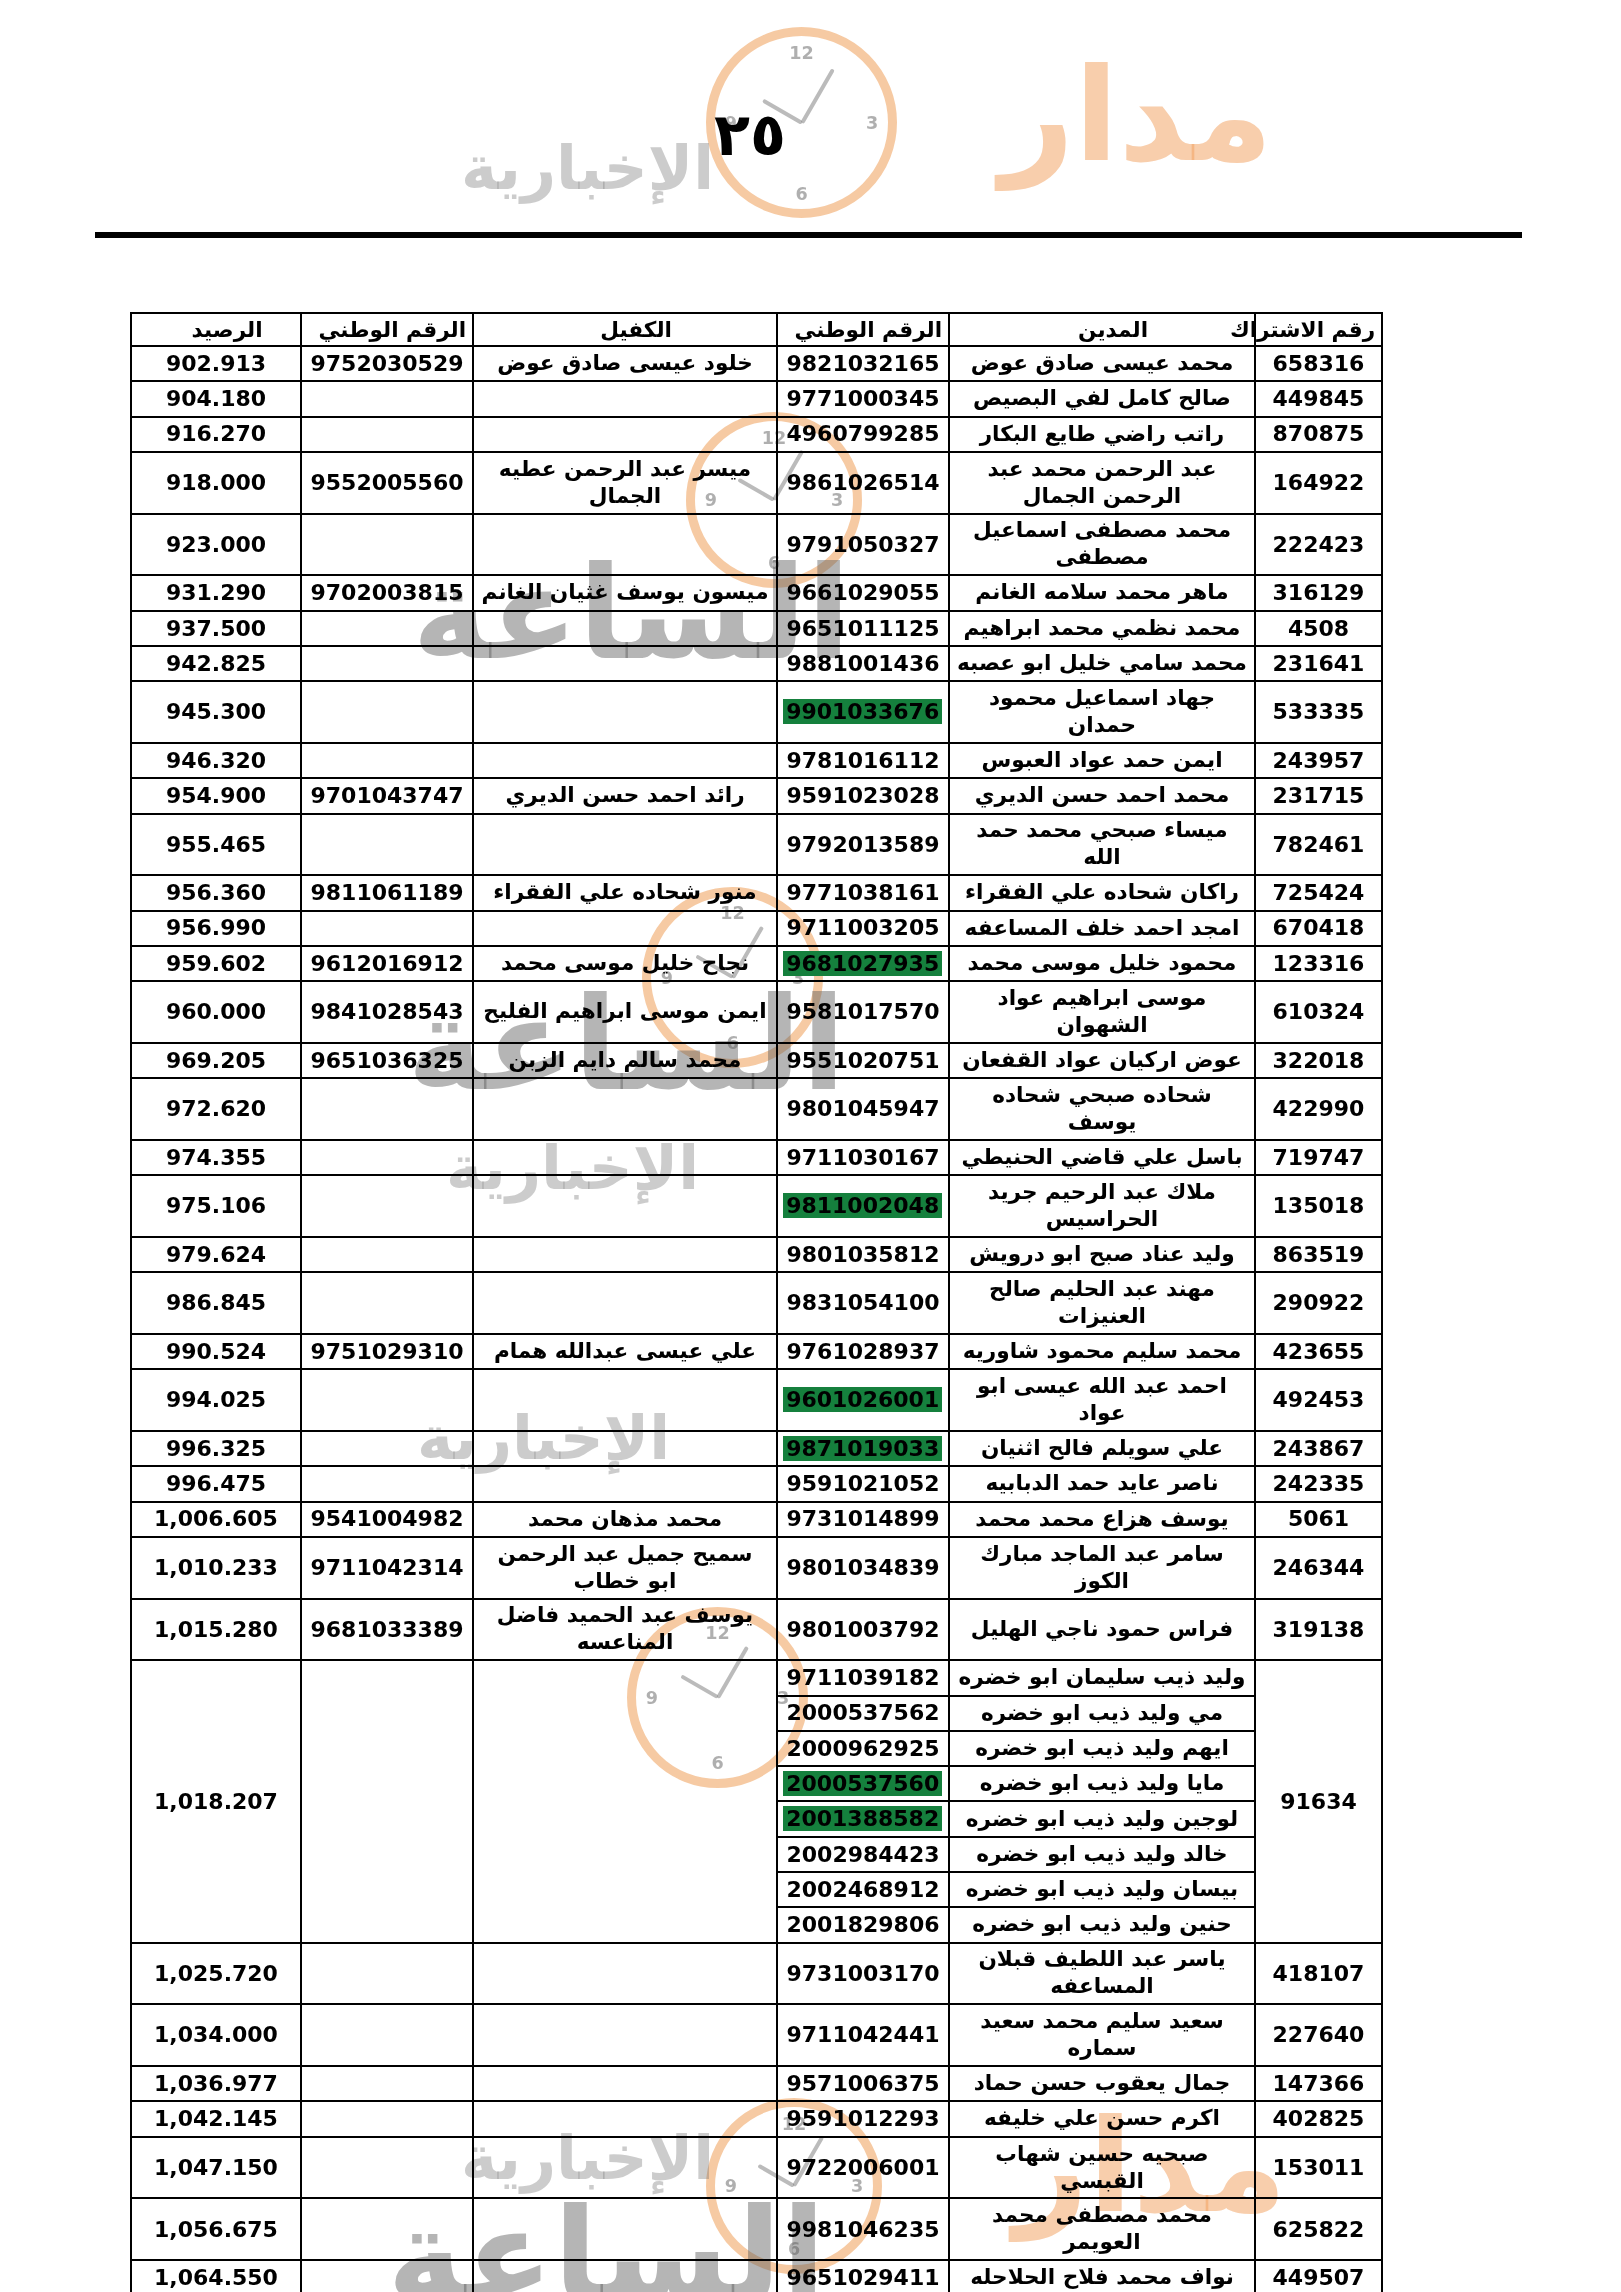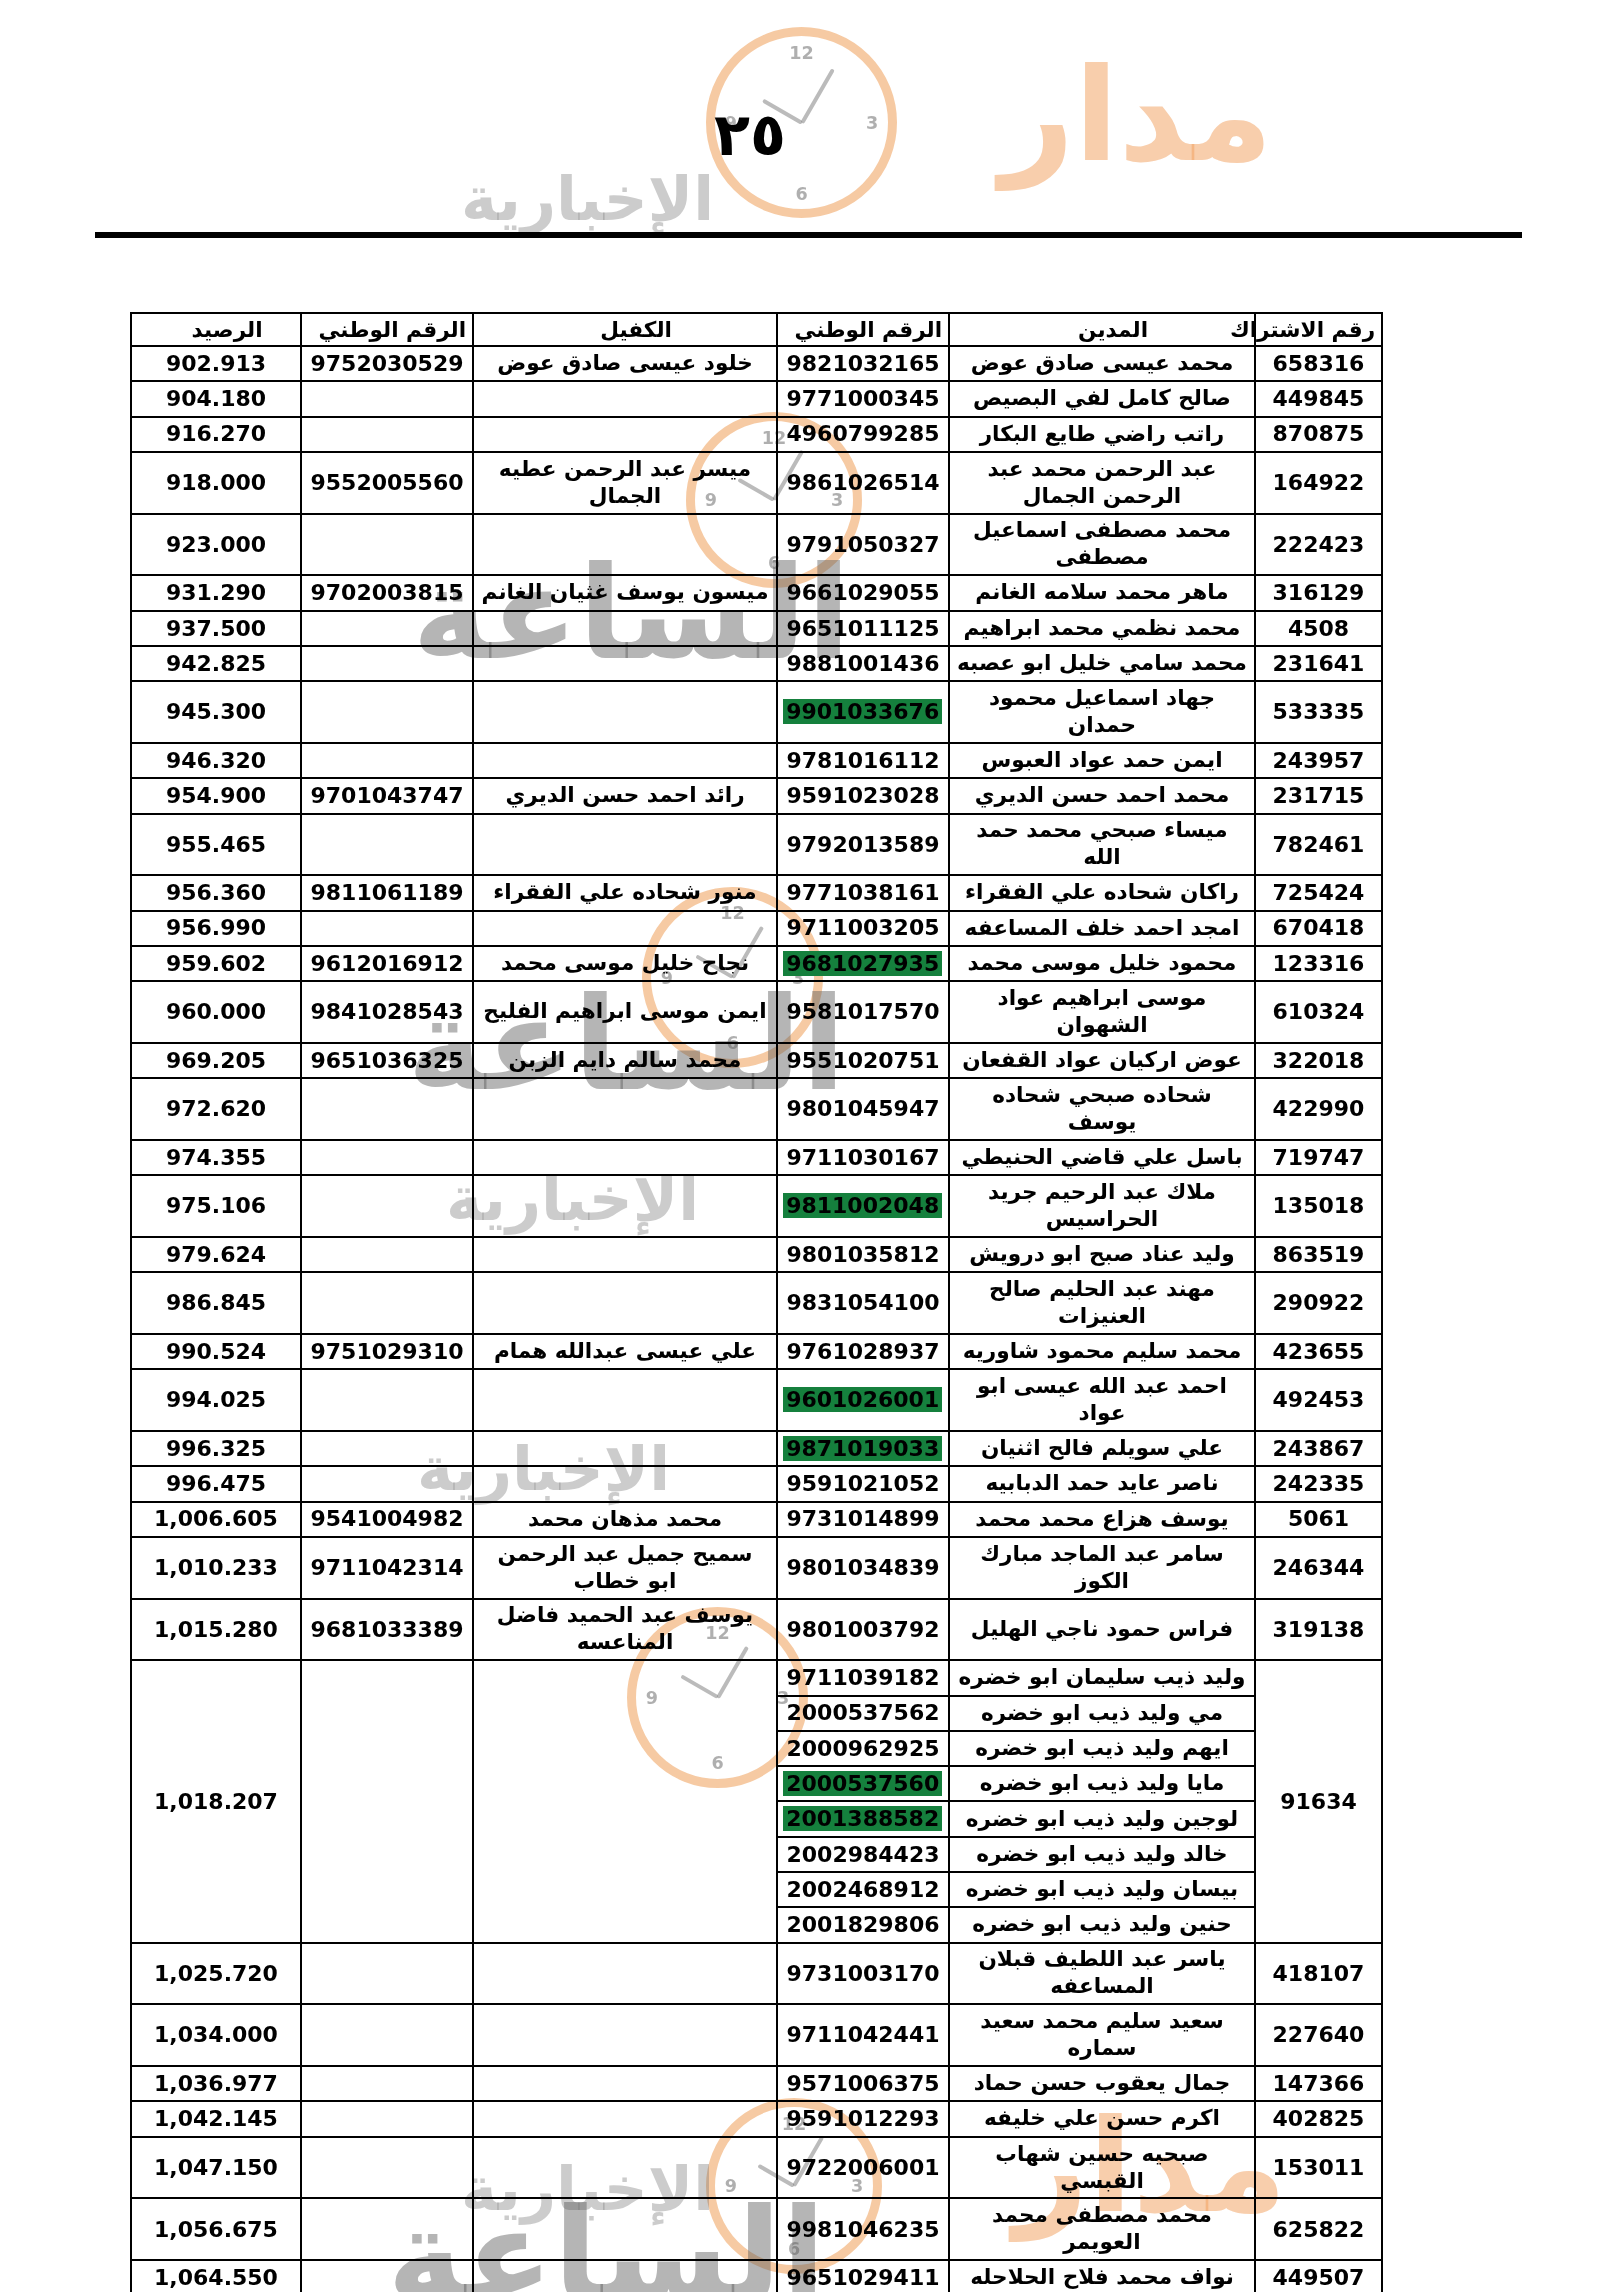--- a/index.html
+++ b/index.html
@@ -18,21 +18,21 @@
   .wm-clock i{position:absolute;font-style:normal;font-size:17.6px;color:rgba(110,110,110,.55);font-weight:bold;}
   .wm-clock .h12{top:7px;left:50%;transform:translateX(-50%);}
   .wm-clock .h3{right:9.8px;top:50%;transform:translateY(-50%);}
   .wm-clock .h6{bottom:5.9px;left:50%;transform:translateX(-50%);}
   .wm-clock .h9{left:9.8px;top:50%;transform:translateY(-50%);}
   .wm-clock .hand{position:absolute;bottom:50%;left:calc(50% - 2px);width:3.9px;background:rgba(120,120,120,.5);transform-origin:bottom center;border-radius:2px;}
   .wm-clock .hand.m{height:36%;transform:rotate(30deg);}
   .wm-clock .hand.h{height:26%;transform:rotate(-60deg);}
   .wm-text{position:absolute;white-space:nowrap;line-height:1;}
   .wm-orange{color:rgba(242,158,90,.5);}
-  .wm-gray{color:rgba(110,110,110,.35);margin-top:31px;}
+  .wm-gray{color:rgba(110,110,110,.35);}
   .wm-gray2{color:rgba(90,90,90,.45);}
   .wm-big{font-size:129px;}
   .wm-med{font-size:61px;}
   
   .page-number{
     position:absolute;top:100px;left:0;width:1500px;
     text-align:center;font-size:59px;z-index:4;
   }
   .rule{position:absolute;top:232px;left:95px;width:1427px;height:5.9px;background:#000;z-index:3;}
   .banner{

